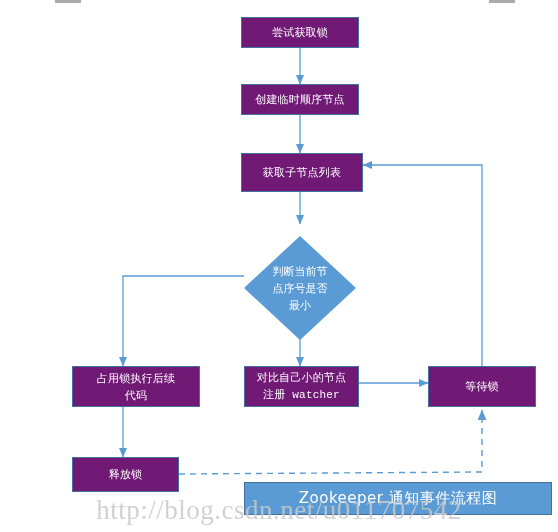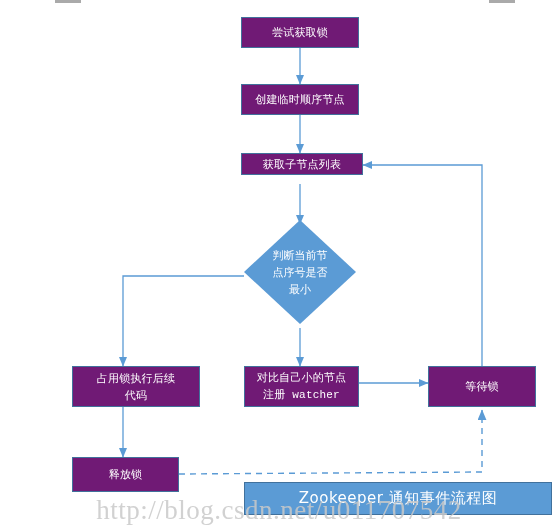--- a/index.html
+++ b/index.html
@@ -143,25 +143,25 @@
   </svg>
 
   <div class="node" style="left:241px; top:17px; width:118px; height:31px;">
     <span class="label">尝试获取锁</span>
   </div>
 
   <div class="node" style="left:241px; top:84px; width:118px; height:31px;">
     <span class="label">创建临时顺序节点</span>
   </div>
 
-  <div class="node" style="left:241px; top:153px; width:122px; height:22px;">
+  <div class="node" style="left:241px; top:153px; width:122px; height:39px;">
     <span class="label">获取子节点列表</span>
   </div>
 
-  <div class="diamond" style="left:244px; top:220px; width:112px; height:104px;">
+  <div class="diamond" style="left:244px; top:236px; width:112px; height:104px;">
     <div class="dshape"></div>
     <div class="dlabel">判断当前节
 点序号是否
 最小</div>
   </div>
 
   <div class="node" style="left:72px; top:366px; width:128px; height:41px;">
     <span class="label">占用锁执行后续
 代码</span>
   </div>

